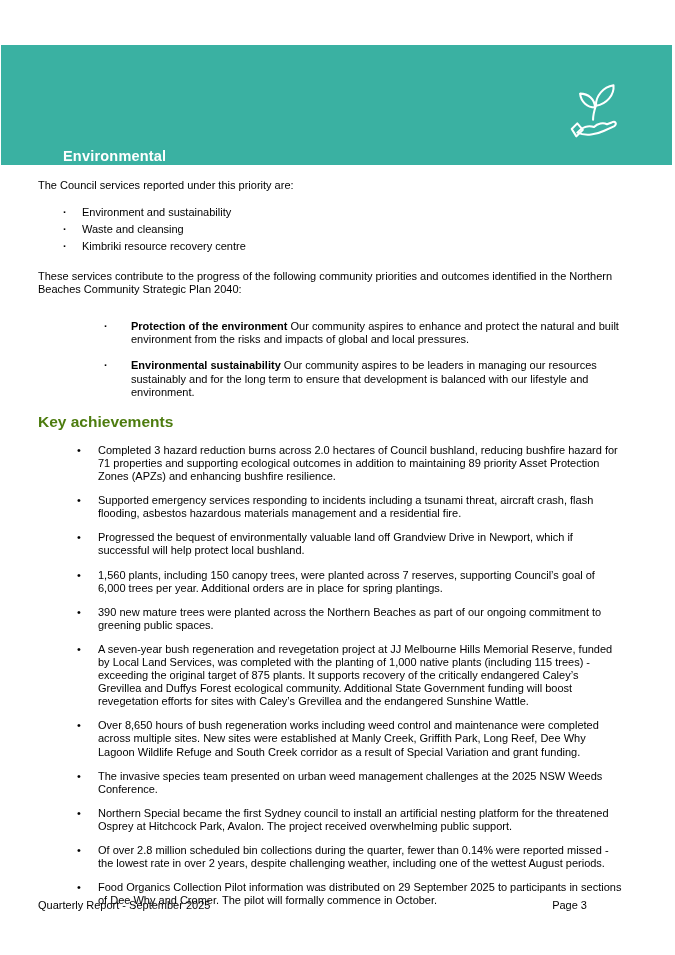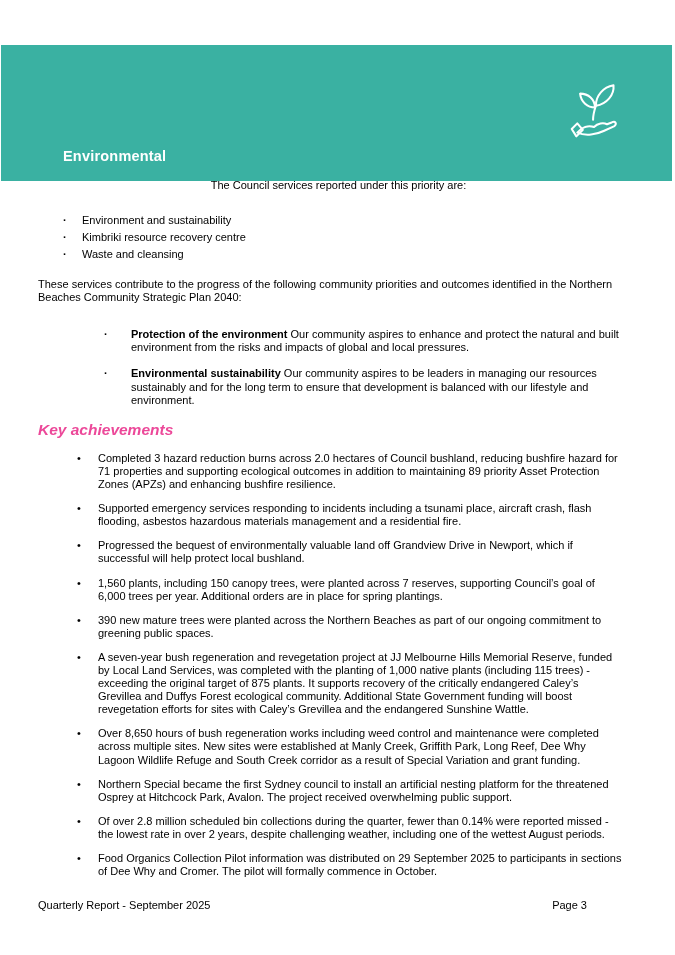--- a/index.html
+++ b/index.html
@@ -6,50 +6,50 @@
   html, body { margin: 0; padding: 0; }
   body {
     width: 675px; height: 955px; position: relative;
     background: #ffffff; color: #000;
     font-family: "Liberation Sans", sans-serif;
   }
   .page { position: absolute; inset: 0; overflow: hidden; }
 
   
   .banner {
-    position: absolute; top: 45px; left: 1px; right: 3px; height: 136px;
+    position: absolute; top: 45px; left: 1px; right: 3px; height: 120px;
     background: #3ab1a2;
   }
   .banner-title {
     position: absolute; left: 62px; top: 103px;
     font-size: 14.5px; font-weight: 700; color: #ffffff; letter-spacing: 0.2px;
   }
   .banner-icon { position: absolute; top: 36px; right: 52px; width: 52px; height: 68px; }
 
   
   .content {
     position: absolute; top: 179px; left: 38px; width: 601px;
     font-size: 11px; line-height: 13.1px;
   }
   .para { margin: 0; }
-  .lead { margin-bottom: 20px; text-align: center; }
+  .lead { margin-bottom: 12px; }
 
   ul { list-style: none; margin: 16px; padding: 0; }
 
   .services { margin: 3px 0 15px; }
   .services li { position: relative; padding-left: 44px; line-height: 17px; }
   .services li::before { content: "\00B7"; position: absolute; left: 25px; font-weight: 700; }
 
   .strategic { margin-bottom: 24px; }
 
   .priorities li { position: relative; padding-left: 77px; margin-bottom: 13px; }
   .priorities li::before { content: "\00B7"; position: absolute; left: 50px; font-weight: 700; }
   .bold { font-weight: 700; }
 
-  .section-heading { font-size: 15.5px; font-weight: 700; margin: 1px 0 10px; color: #ec4899; font-style: italic; }
+  .section-heading { font-size: 15.5px; font-weight: 700; margin: 1px 0 10px; color: #4d7c0f; }
 
   .achievements li { position: relative; padding-left: 44px; margin-bottom: 11px; }
   .achievements li::before { content: "\2022"; position: absolute; left: 23px; }
 
   
   .footer {
     position: absolute; top: 899px; left: 38px; width: 549px;
     display: flex; justify-content: space-between;
     font-size: 11px;
   }
@@ -73,41 +73,42 @@
       </svg>
     </span>
   </header>
 
   <main class="content">
 
     <p class="para lead">The Council services reported under this priority are:</p>
 
     <ul class="services">
       <li>Environment and sustainability</li>
+      <li>Waste and cleansing</li>
       <li>Kimbriki resource recovery centre</li>
-      <li>Waste and cleansing</li>
     </ul>
 
     <p class="para strategic">These services contribute to the progress of the following community priorities and outcomes identified in the Northern Beaches Community Strategic Plan 2040:</p>
 
     <ul class="priorities">
       <li><span class="bold">Protection of the environment</span> <span>Our community aspires to enhance and protect the natural and built environment from the risks and impacts of global and local pressures.</span></li>
       <li><span class="bold">Environmental sustainability</span> <span>Our community aspires to be leaders in managing our resources sustainably and for the long term to ensure that development is balanced with our lifestyle and environment.</span></li>
     </ul>
 
     <h2 class="section-heading">Key achievements</h2>
 
     <ul class="achievements">
       <li>Completed 3 hazard reduction burns across 2.0 hectares of Council bushland, reducing bushfire hazard for 71 properties and supporting ecological outcomes in addition to maintaining 89 priority Asset Protection Zones (APZs) and enhancing bushfire resilience.</li>
-      <li>Supported emergency services responding to incidents including a tsunami place, aircraft crash, flash flooding, asbestos hazardous materials management and a residential fire.</li>
+      <li>Supported emergency services responding to incidents including a tsunami threat, aircraft crash, flash flooding, asbestos hazardous materials management and a residential fire.</li>
       <li>Progressed the bequest of environmentally valuable land off Grandview Drive in Newport, which if successful will help protect local bushland.</li>
       <li>1,560 plants, including 150 canopy trees, were planted across 7 reserves, supporting Council’s goal of 6,000 trees per year. Additional orders are in place for spring plantings.</li>
       <li>390 new mature trees were planted across the Northern Beaches as part of our ongoing commitment to greening public spaces.</li>
       <li>A seven-year bush regeneration and revegetation project at JJ Melbourne Hills Memorial Reserve, funded by Local Land Services, was completed with the planting of 1,000 native plants (including 115 trees) - exceeding the original target of 875 plants. It supports recovery of the critically endangered Caley’s Grevillea and Duffys Forest ecological community. Additional State Government funding will boost revegetation efforts for sites with Caley’s Grevillea and the endangered Sunshine Wattle.</li>
       <li>Over 8,650 hours of bush regeneration works including weed control and maintenance were completed across multiple sites. New sites were established at Manly Creek, Griffith Park, Long Reef, Dee Why Lagoon Wildlife Refuge and South Creek corridor as a result of Special Variation and grant funding.</li>
+      <li>The invasive species team presented on urban weed management challenges at the 2025 NSW Weeds Conference.</li>
       <li>Northern Special became the first Sydney council to install an artificial nesting platform for the threatened Osprey at Hitchcock Park, Avalon. The project received overwhelming public support.</li>
       <li>Of over 2.8 million scheduled bin collections during the quarter, fewer than 0.14% were reported missed - the lowest rate in over 2 years, despite challenging weather, including one of the wettest August periods.</li>
       <li>Food Organics Collection Pilot information was distributed on 29 September 2025 to participants in sections of Dee Why and Cromer. The pilot will formally commence in October.</li>
     </ul>
 
   </main>
 
   <footer class="footer">
     <span>Quarterly Report - September 2025</span>
     <span>Page 3</span>

